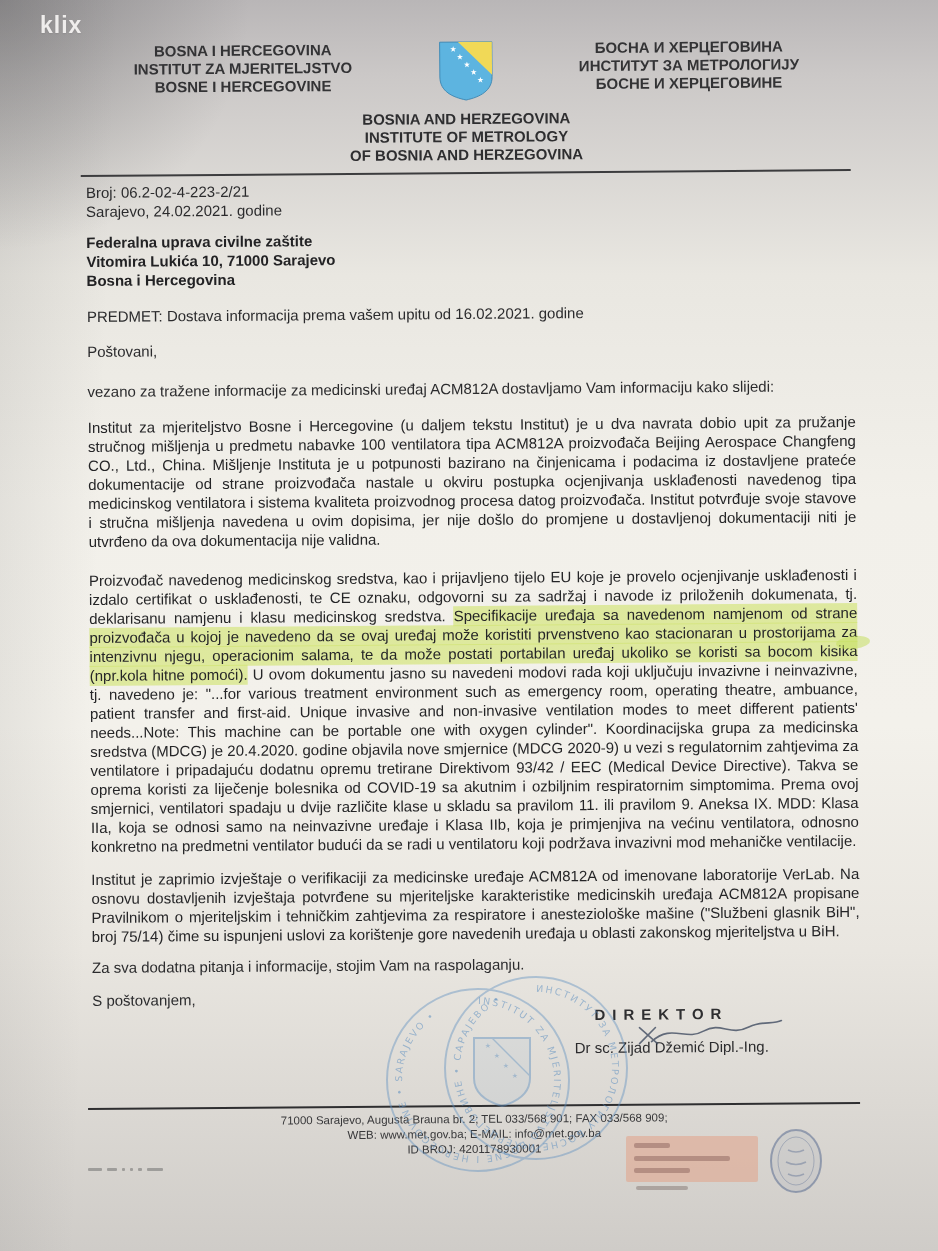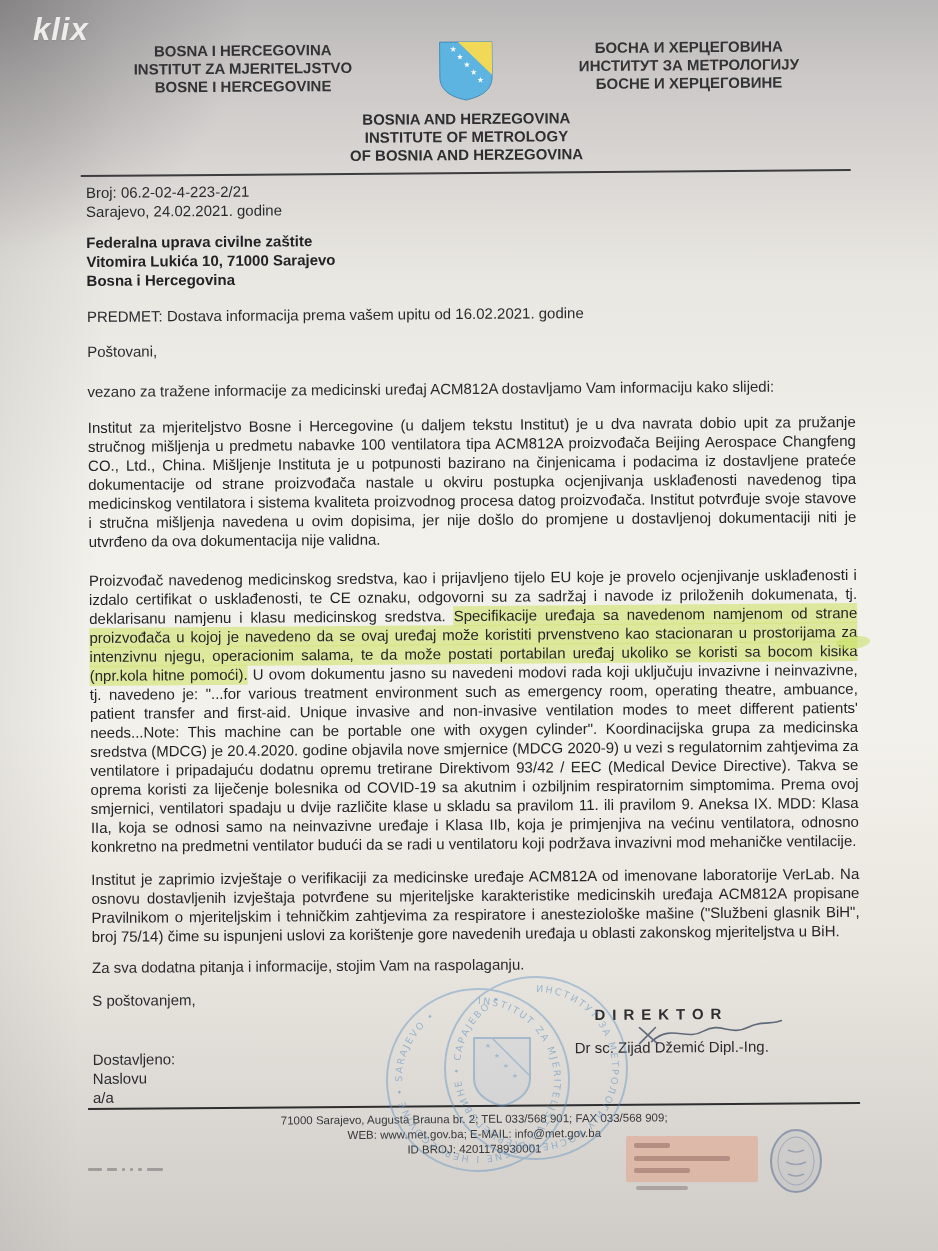--- a/index.html
+++ b/index.html
@@ -9,23 +9,23 @@
     background:#c9c6c7;
   }
   .photo{
     position:relative;width:938px;height:1251px;overflow:hidden;
     background:
       radial-gradient(circle at 0% 0%, rgba(70,70,72,.38), rgba(70,70,72,0) 16%),
       linear-gradient(92deg, rgba(60,60,62,.10), rgba(60,60,62,0) 12%),
       linear-gradient(180deg,#b9b6b7 0%,#cbc8c7 6%,#e9e7e1 22%,#f2f0ea 40%,#f3f1eb 58%,#e9e6e0 76%,#dcd9d4 88%,#cfccc8 100%);
   }
   .klix{
-    position:absolute;left:33px;top:12px;
-    font-size:31px;font-weight:800;letter-spacing:1px;
-    color:#efedec;text-shadow:0 1px 2px rgba(0,0,0,.08);font-style:italic;
+    position:absolute;left:40px;top:12px;
+    font-size:23px;font-weight:800;letter-spacing:1px;
+    color:#efedec;text-shadow:0 1px 2px rgba(0,0,0,.08);
   }
   .doc{
     position:absolute;left:0;top:0;width:938px;
     padding-top:40px;
     transform:rotate(-0.45deg);transform-origin:50% 40%;
     color:#2b2b2d;
   }
   .header-row{display:flex;align-items:flex-start;padding:0 60px;}
   .org{flex:1;text-align:center;font-weight:bold;font-size:15px;line-height:18px;color:#333335;}
   .org .ln{display:block;}
@@ -156,25 +156,20 @@
       <div class="director">
         <div class="dir-title">DIREKTOR</div>
         <svg class="sig-svg" viewBox="0 0 160 42" aria-hidden="true">
           <g stroke="#4a5568" stroke-width="1.6" fill="none" opacity="0.85" stroke-linecap="round">
             <path d="M10,30 L26,14"></path>
             <path d="M10,14 L28,30"></path>
             <path d="M22,28 C42,10 56,28 74,18 C92,8 100,24 120,14 C132,8 144,12 152,8"></path>
           </g>
         </svg>
         <div class="dir-name">Dr sc. Zijad Džemić Dipl.-Ing.</div>
-      </div>
-      <div class="dist">
-        <div>Dostavljeno:</div>
-        <div>Naslovu</div>
-        <div>a/a</div>
       </div>
     </div>
 
     <div class="rule footer-rule"></div>
 
     <div class="footer">
       <div>71000 Sarajevo, Augusta Brauna br. 2; TEL 033/568 901; FAX 033/568 909;</div>
       <div>WEB: www.met.gov.ba; E-MAIL: info@met.gov.ba</div>
       <div>ID BROJ: 4201178930001</div>
     </div>

